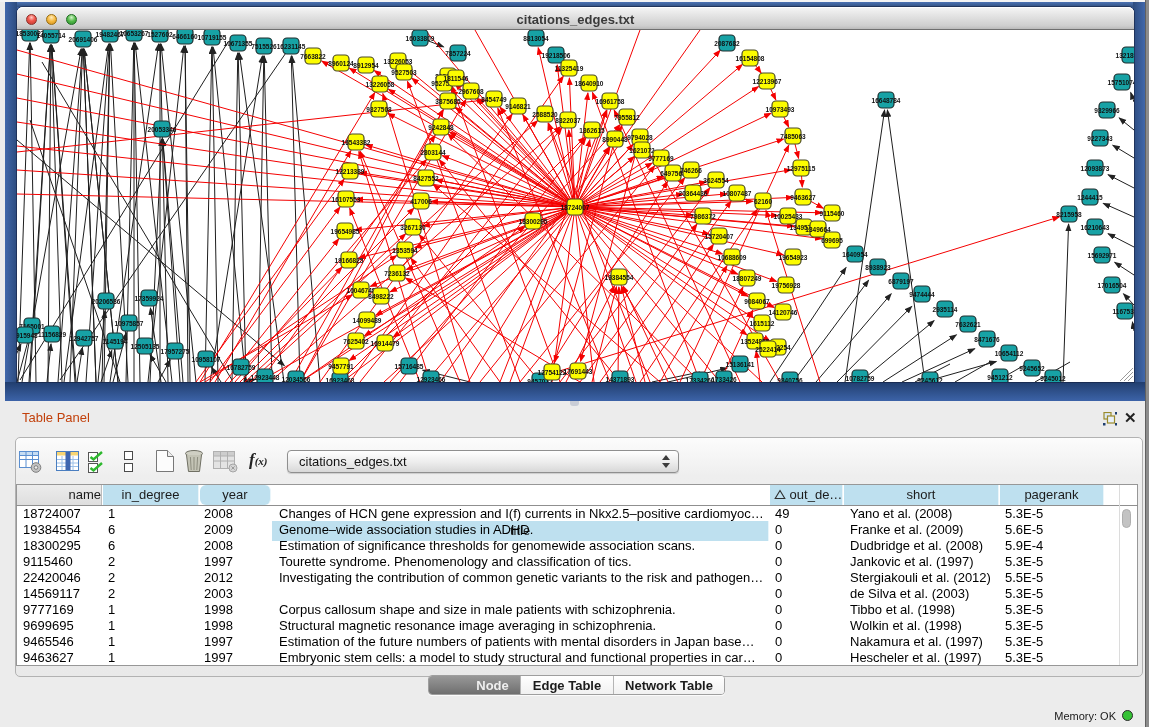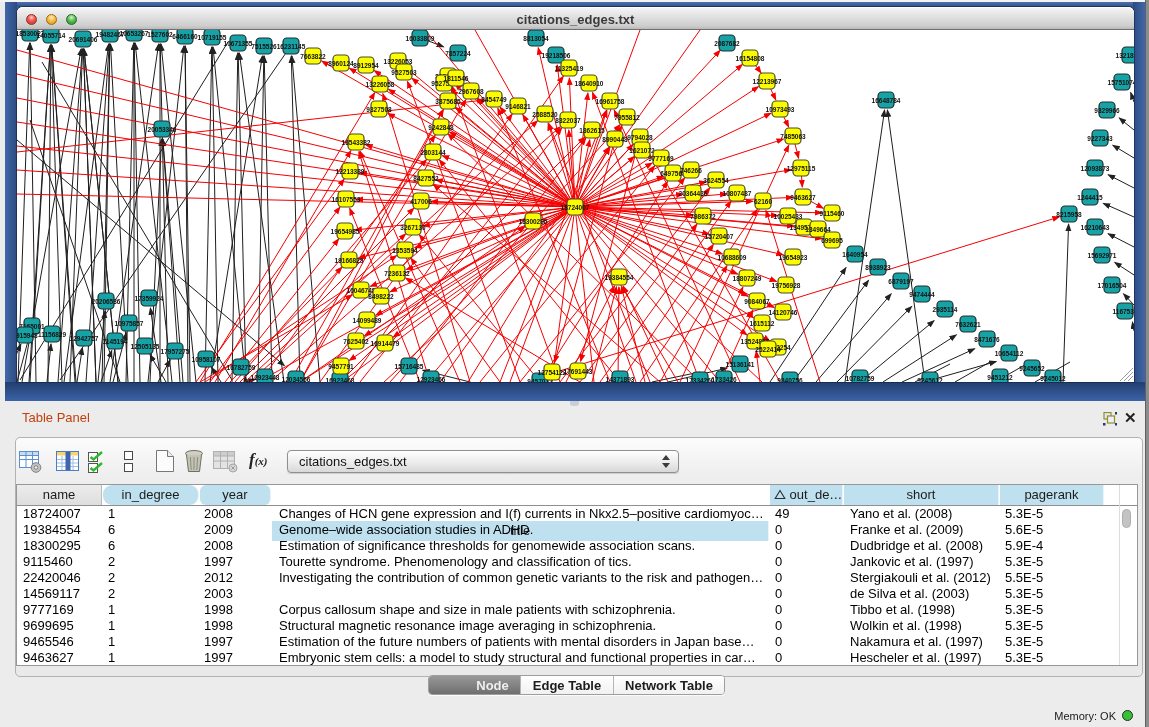--- a/index.html
+++ b/index.html
@@ -718,22 +718,22 @@
  <line x1="0.5" y1="12" x2="21.5" y2="12" stroke="#b0b0b0"></line>
  <circle cx="20" cy="19" r="4" fill="#d6d6d6" stroke="#a5a5a5"></circle>
  <path d="M18.4,17.4 l3.2,3.2 M21.6,17.4 l-3.2,3.2" stroke="#9a9a9a"></path>
 </svg>
 <div class="tbi" style="left:249px;top:450px;font-family:'Liberation Serif',serif;font-style:italic;font-weight:bold;font-size:17px;color:#222"><i>f</i><span style="font-size:11px">(x)</span></div>
 <div class="combo">citations_edges.txt<div class="ar">
       <div class="up"></div>
       <div class="dn"></div>
     </div></div>
 <div class="tablewrap"></div>
-<div class="th" style="left:17px;width:85px;background:linear-gradient(#ececec,#dedede);border-right:1px solid #bdbdbd;">name</div>
-<div class="th" style="left:103px;width:96px;border-radius:9px;">in_degree</div>
+<div class="th" style="left:17px;width:85px;background:linear-gradient(#ececec,#dedede);border-right:1px solid #bdbdbd;text-align:right;">name</div>
+<div class="th" style="left:103px;width:96px;">in_degree</div>
 <div class="th" style="left:200px;width:71px;border-radius:6px;">year</div>
 <div class="th" style="left:272px;width:497px;margin-top:36px;">title</div>
 <div class="th" style="left:770px;width:73px;text-align:left;padding-left:4px;"><svg width="12" height="11" style="vertical-align:-1px">
       <path d="M6,1.5 L10.8,9.5 H1.2 z" fill="#bee0ef" stroke="#2f2f2f" stroke-width="1.1"></path>
     </svg> out_de…</div>
 <div class="th" style="left:844px;width:155px;">short</div>
 <div class="th" style="left:1000px;width:104px;">pagerank</div>
 <div style="position:absolute;left:16px;top:505px;width:1122px;height:1px;background:#8f8f8f"></div>
 <div style="position:absolute;left:1119px;top:485px;width:1px;height:180px;background:#dcdcdc"></div>
 <div class="trow" style="top:506px">

